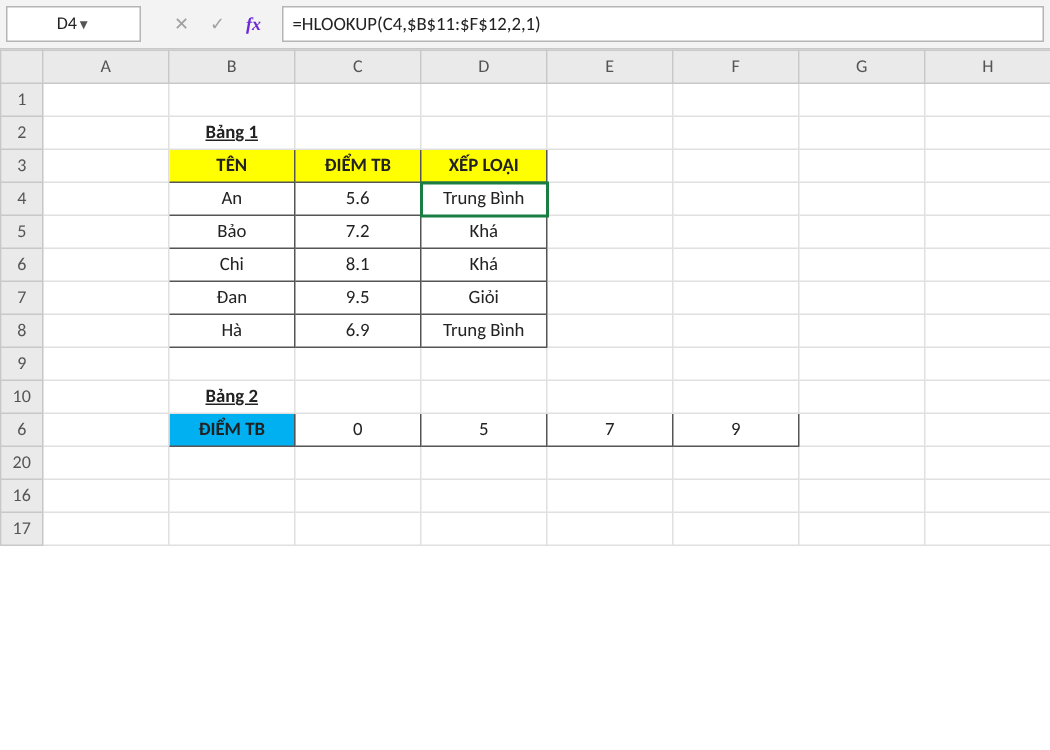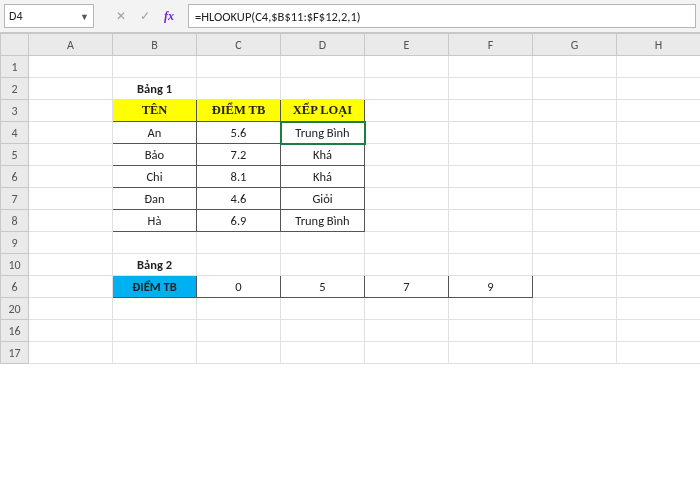--- a/index.html
+++ b/index.html
@@ -22,21 +22,21 @@
     padding: 2px 4px;
     gap: 4px;
   }
   .name-box {
     width: 80px;
     height: 22px;
     background: #fff;
     border: 1px solid #b5b5b5;
     display: flex;
     align-items: center;
-    justify-content: space-between;
+    justify-content: center;
     padding: 0 4px;
     font-size: 12px;
   }
   .name-box .dd {
     font-size: 9px;
     color: #555;
   }
   .fb-sep {
     width: 4px;
   }
@@ -97,27 +97,27 @@
   table.grid td.cell {
     border: 1px solid #e0e0e0;
     height: 21px;
     padding: 0 4px;
     text-align: center;
     font-size: 12.5px;
     background: #fff;
     white-space: nowrap;
     overflow: visible;
   }
-  .left  { text-align: right; padding-left: 4px; }
+  .left  { text-align: right; padding-left: 4px; text-decoration: underline; }
   .bold  { font-weight: bold; }
   .bblack { border: 1px solid #555 !important; }
   .bblack-b  { border-bottom: 1px solid #555 !important; }
   .bblack-l  { border-left: 1px solid #555 !important; }
   .bblack-r  { border-right: 1px solid #555 !important; }
-  .fill-yellow { background: #ffff00 !important; font-family: Liberation Serif, serif; }
+  .fill-yellow { background: #ffff00 !important; }
   .fill-blue   { background: #00b0f0 !important; }
   .active-cell {
     outline: 2px solid #1a7e42;
     outline-offset: -1px;
     position: relative;
     z-index: 2;
   }
   .col-corner { width: 28px; }
   .col-w { width: 84px; }
   th.colhdr.sel, th.rowhdr.sel {
@@ -239,21 +239,21 @@
     <td class="cell"></td>
           <td class="cell"></td>
           <td class="cell"></td>
           <td class="cell"></td>
         </tr>
 
   <tr>
           <th class="rowhdr">7</th>
     <td class="cell"></td>
     <td class="cell bblack-l bblack-r bblack-b">Đan</td>
-    <td class="cell bblack-r bblack-b">4.6</td>
+    <td class="cell bblack-r bblack-b">9.5</td>
     <td class="cell bblack-r bblack-b">Giỏi</td>
     <td class="cell"></td>
           <td class="cell"></td>
           <td class="cell"></td>
           <td class="cell"></td>
         </tr>
 
   <tr>
           <th class="rowhdr">8</th>
     <td class="cell"></td>

